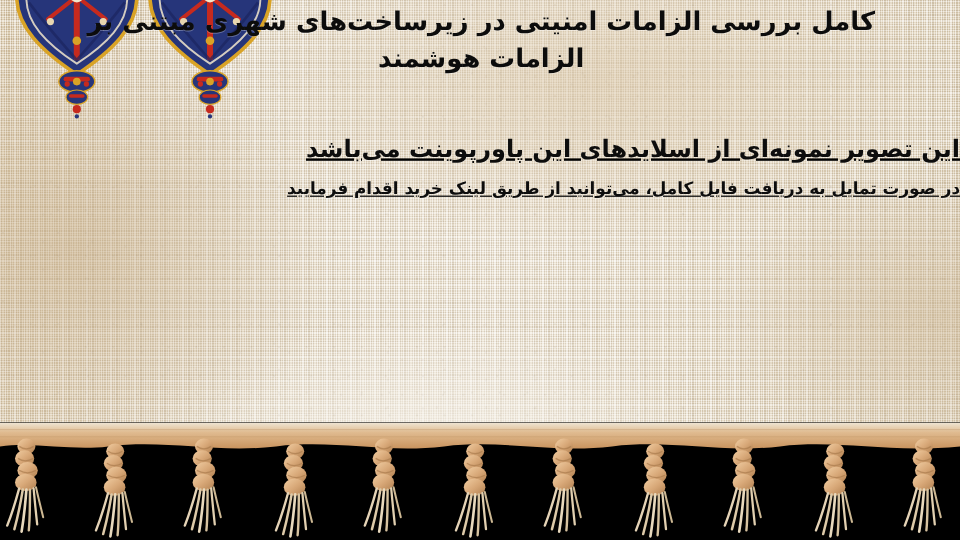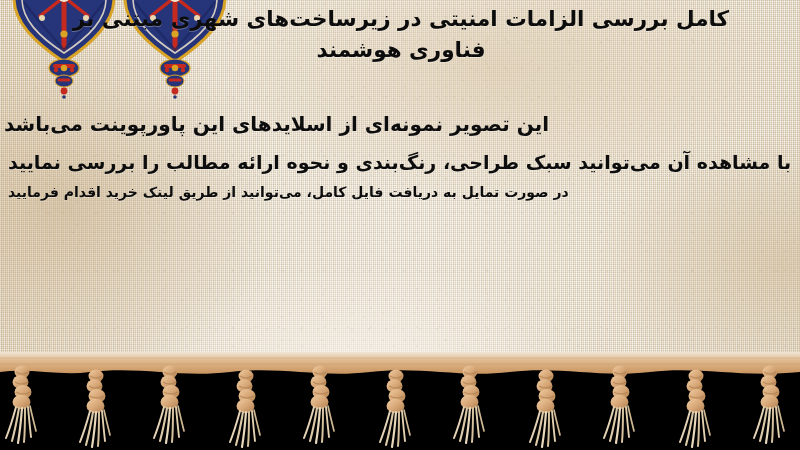--- a/index.html
+++ b/index.html
@@ -108,22 +108,23 @@
     letter-spacing: 0px;
     text-shadow: 0 1px 0 rgba(255,255,255,0.28);
     direction: rtl;
   }
 
   .body-text {
     position: absolute;
     top: 108px;
     right: 0;
     width: 796px;
-    text-align: left;
+    text-align: right;
     direction: rtl;
+    text-decoration: underline;
   }
   .body-line {
     color: #0d0d0d;
     font-size: 19.5px;
     line-height: 1.62;
     font-weight: 700;
     margin: 0 0 3px 0;
     text-shadow: 0 1px 0 rgba(255,255,255,0.25);
     white-space: nowrap;
   }
@@ -197,26 +198,25 @@
       <g>
         <use href="#pendant" transform="translate(175,114)"></use>
       </g>
     </svg>
   </div>
 
   <div class="text-layer">
 
     <div class="title">
       <div>کامل بررسی الزامات امنیتی در زیرساخت‌های شهری مبتنی بر</div>
-      <div>فناوری هوشمند</div>
+      <div>الزامات هوشمند</div>
     </div>
 
     <div class="body-text">
       <p class="body-line l1">این تصویر نمونه‌ای از اسلایدهای این پاورپوینت می‌باشد</p>
-      <p class="body-line l2">با مشاهده آن می‌توانید سبک طراحی، رنگ‌بندی و نحوه ارائه مطالب را بررسی نمایید</p>
       <p class="body-line l3">در صورت تمایل به دریافت فایل کامل، می‌توانید از طریق لینک خرید اقدام فرمایید</p>
     </div>
 
   </div>
 
   <div class="fringe-zone">
     <svg class="fringe-svg" width="800" height="98" viewBox="0 0 800 98" xmlns="http://www.w3.org/2000/svg">
       <defs>
         <linearGradient id="selvedge" x1="0" y1="0" x2="0" y2="1">
           <stop offset="0%" stop-color="#efe6d5"></stop>

